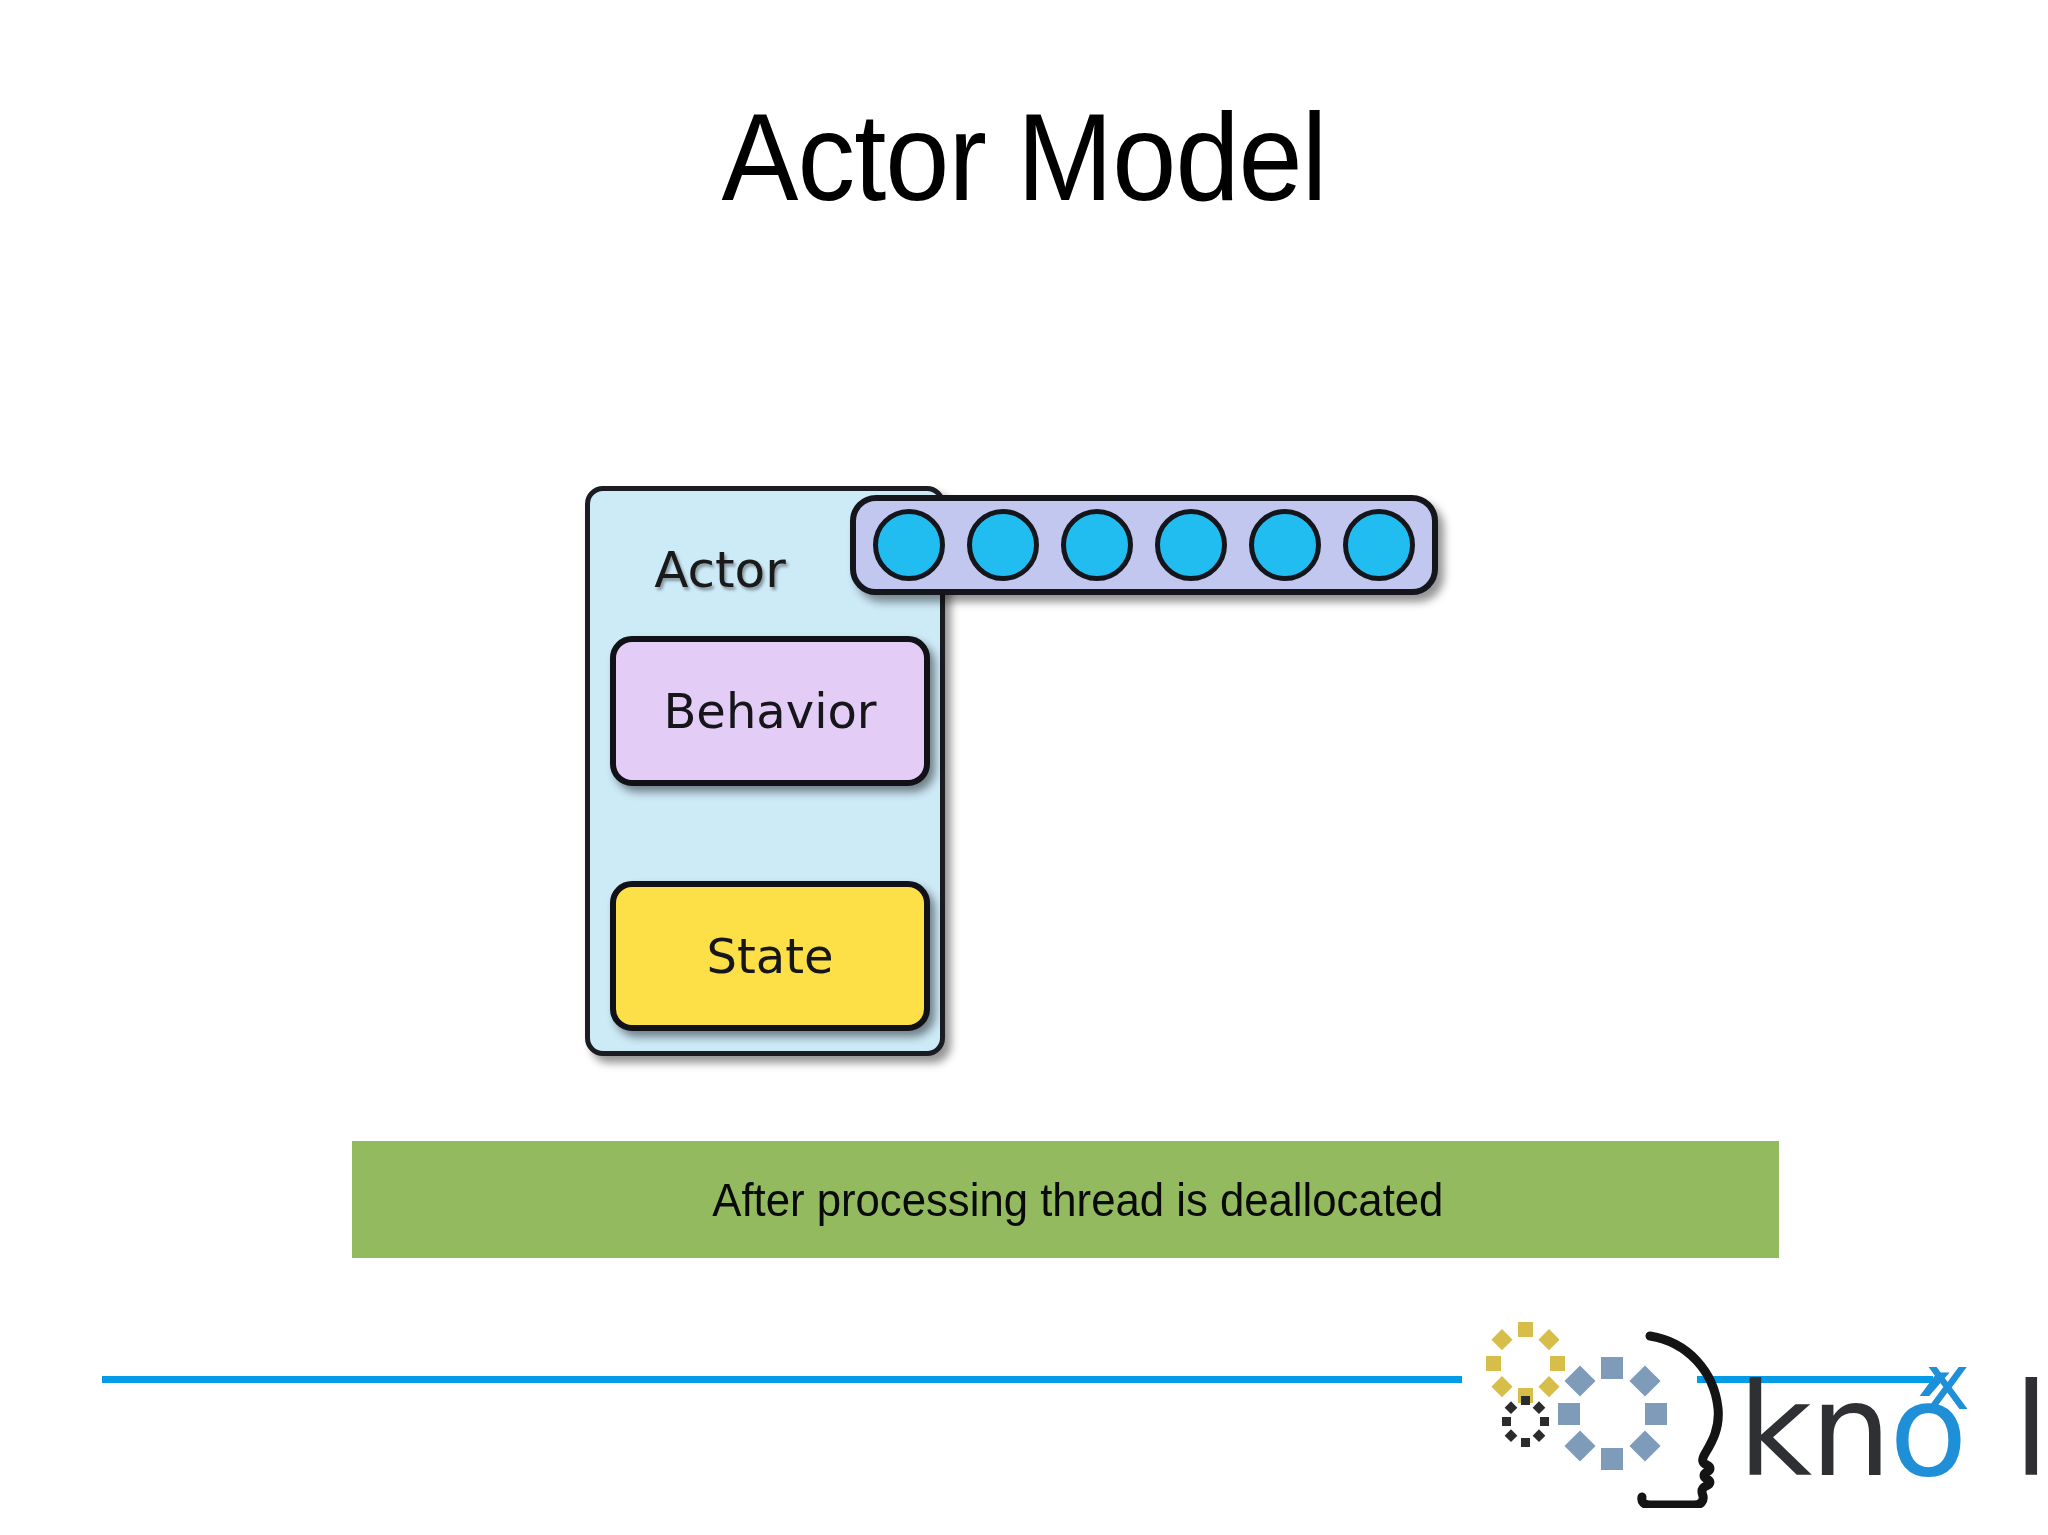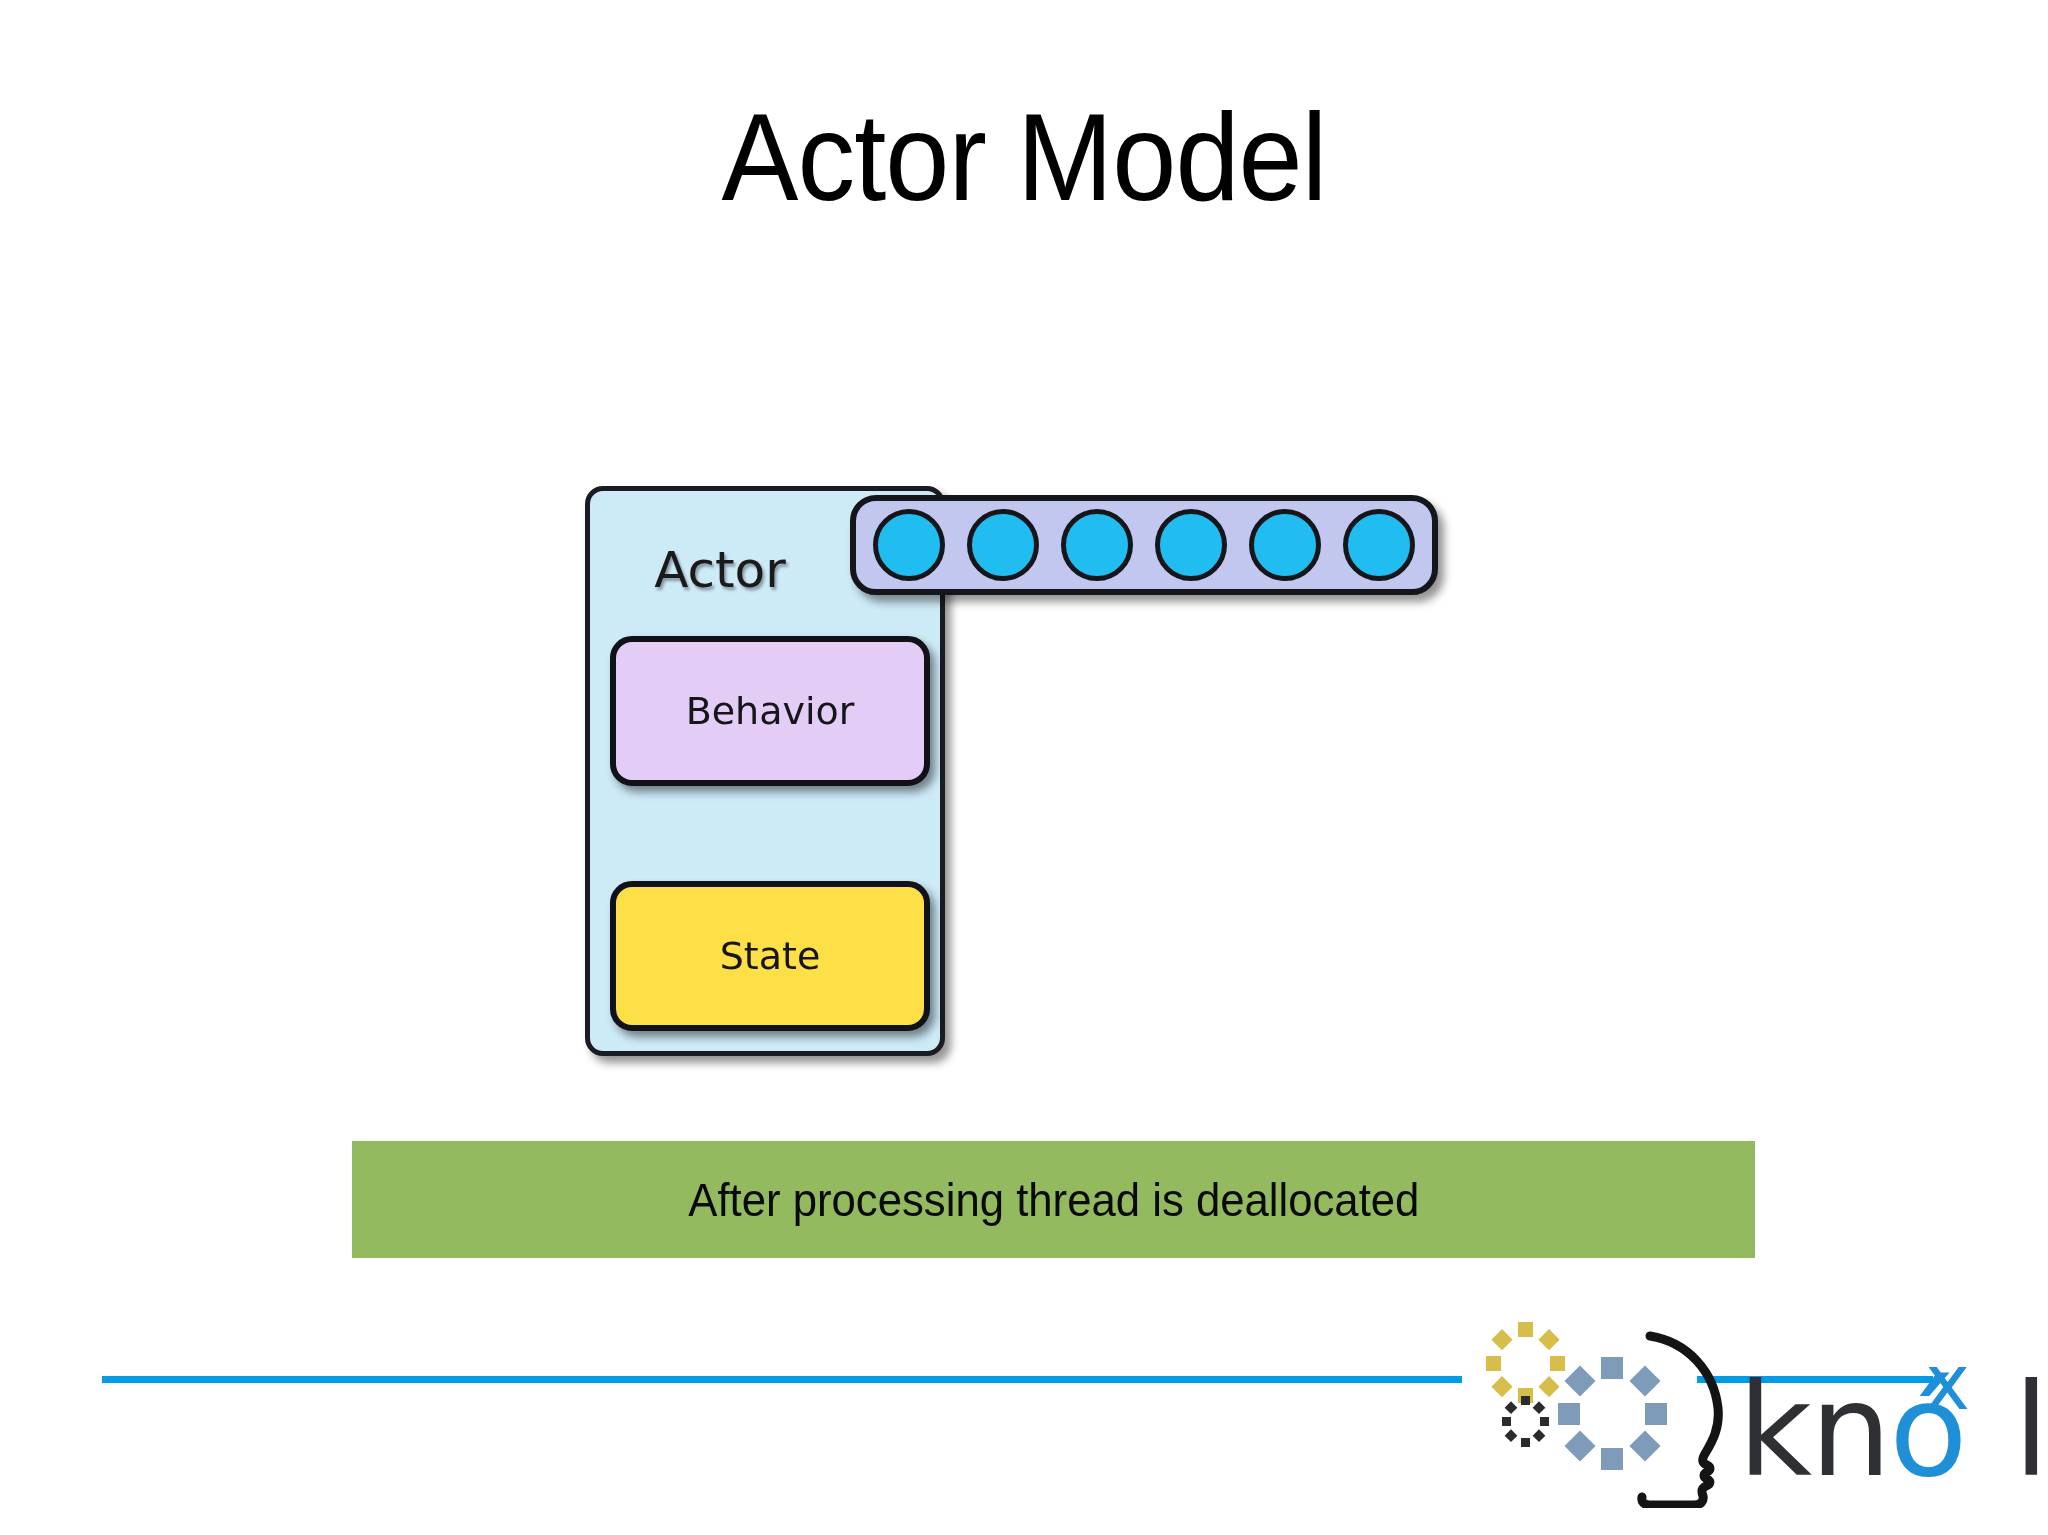--- a/index.html
+++ b/index.html
@@ -75,21 +75,21 @@
     width: 320px;
     height: 150px;
     border: 6px solid #111118;
     border-radius: 22px;
     box-sizing: border-box;
     box-shadow: 5px 6px 8px rgba(0,0,0,0.45);
     display: flex;
     align-items: center;
     justify-content: center;
     font-family: "DejaVu Sans", sans-serif;
-    font-size: 38px;
+    font-size: 48px;
     color: #15151a;
   }
   .behavior-box {
     top: 145px;
     background: #e3cdf6;
   }
   .state-box {
     top: 390px;
     background: #fde047;
   }
@@ -125,20 +125,21 @@
   #caption-banner {
     position: absolute;
     left: 352px;
     top: 1141px;
     width: 1403px;
     height: 117px;
     background: #94ba60;
     display: flex;
     align-items: center;
     justify-content: center;
+    padding-left: 24px;
   }
   #caption-text {
     font-family: "Liberation Sans Narrow", "Liberation Sans", sans-serif;
     font-size: 46px;
     color: #0a0a0a;
     transform: scaleX(0.95);
   }
 
   
   #footer-rule-left {

